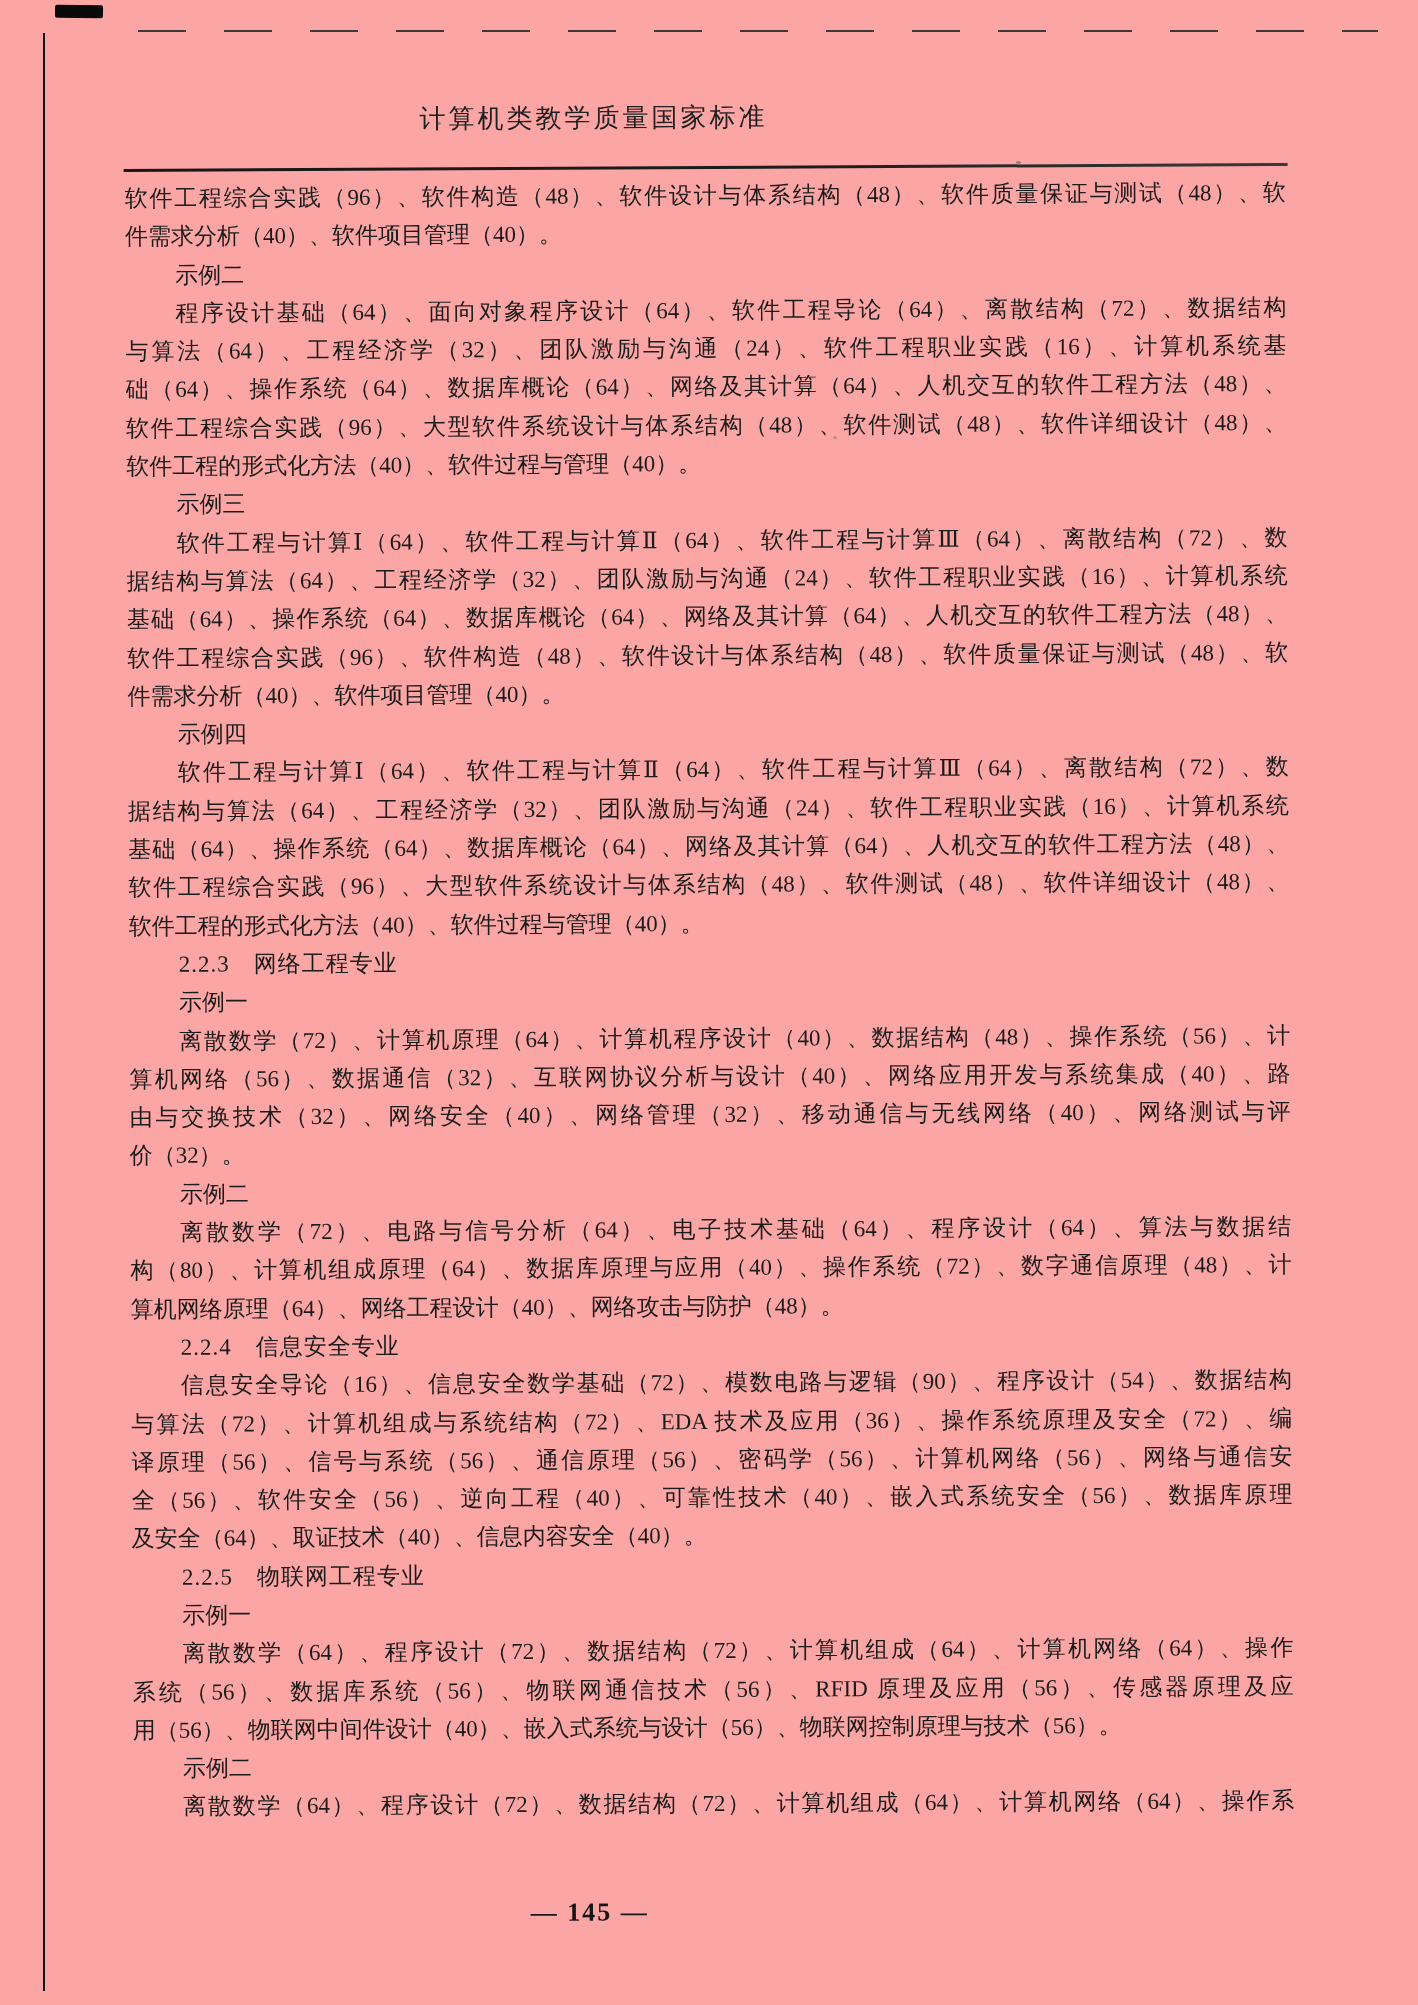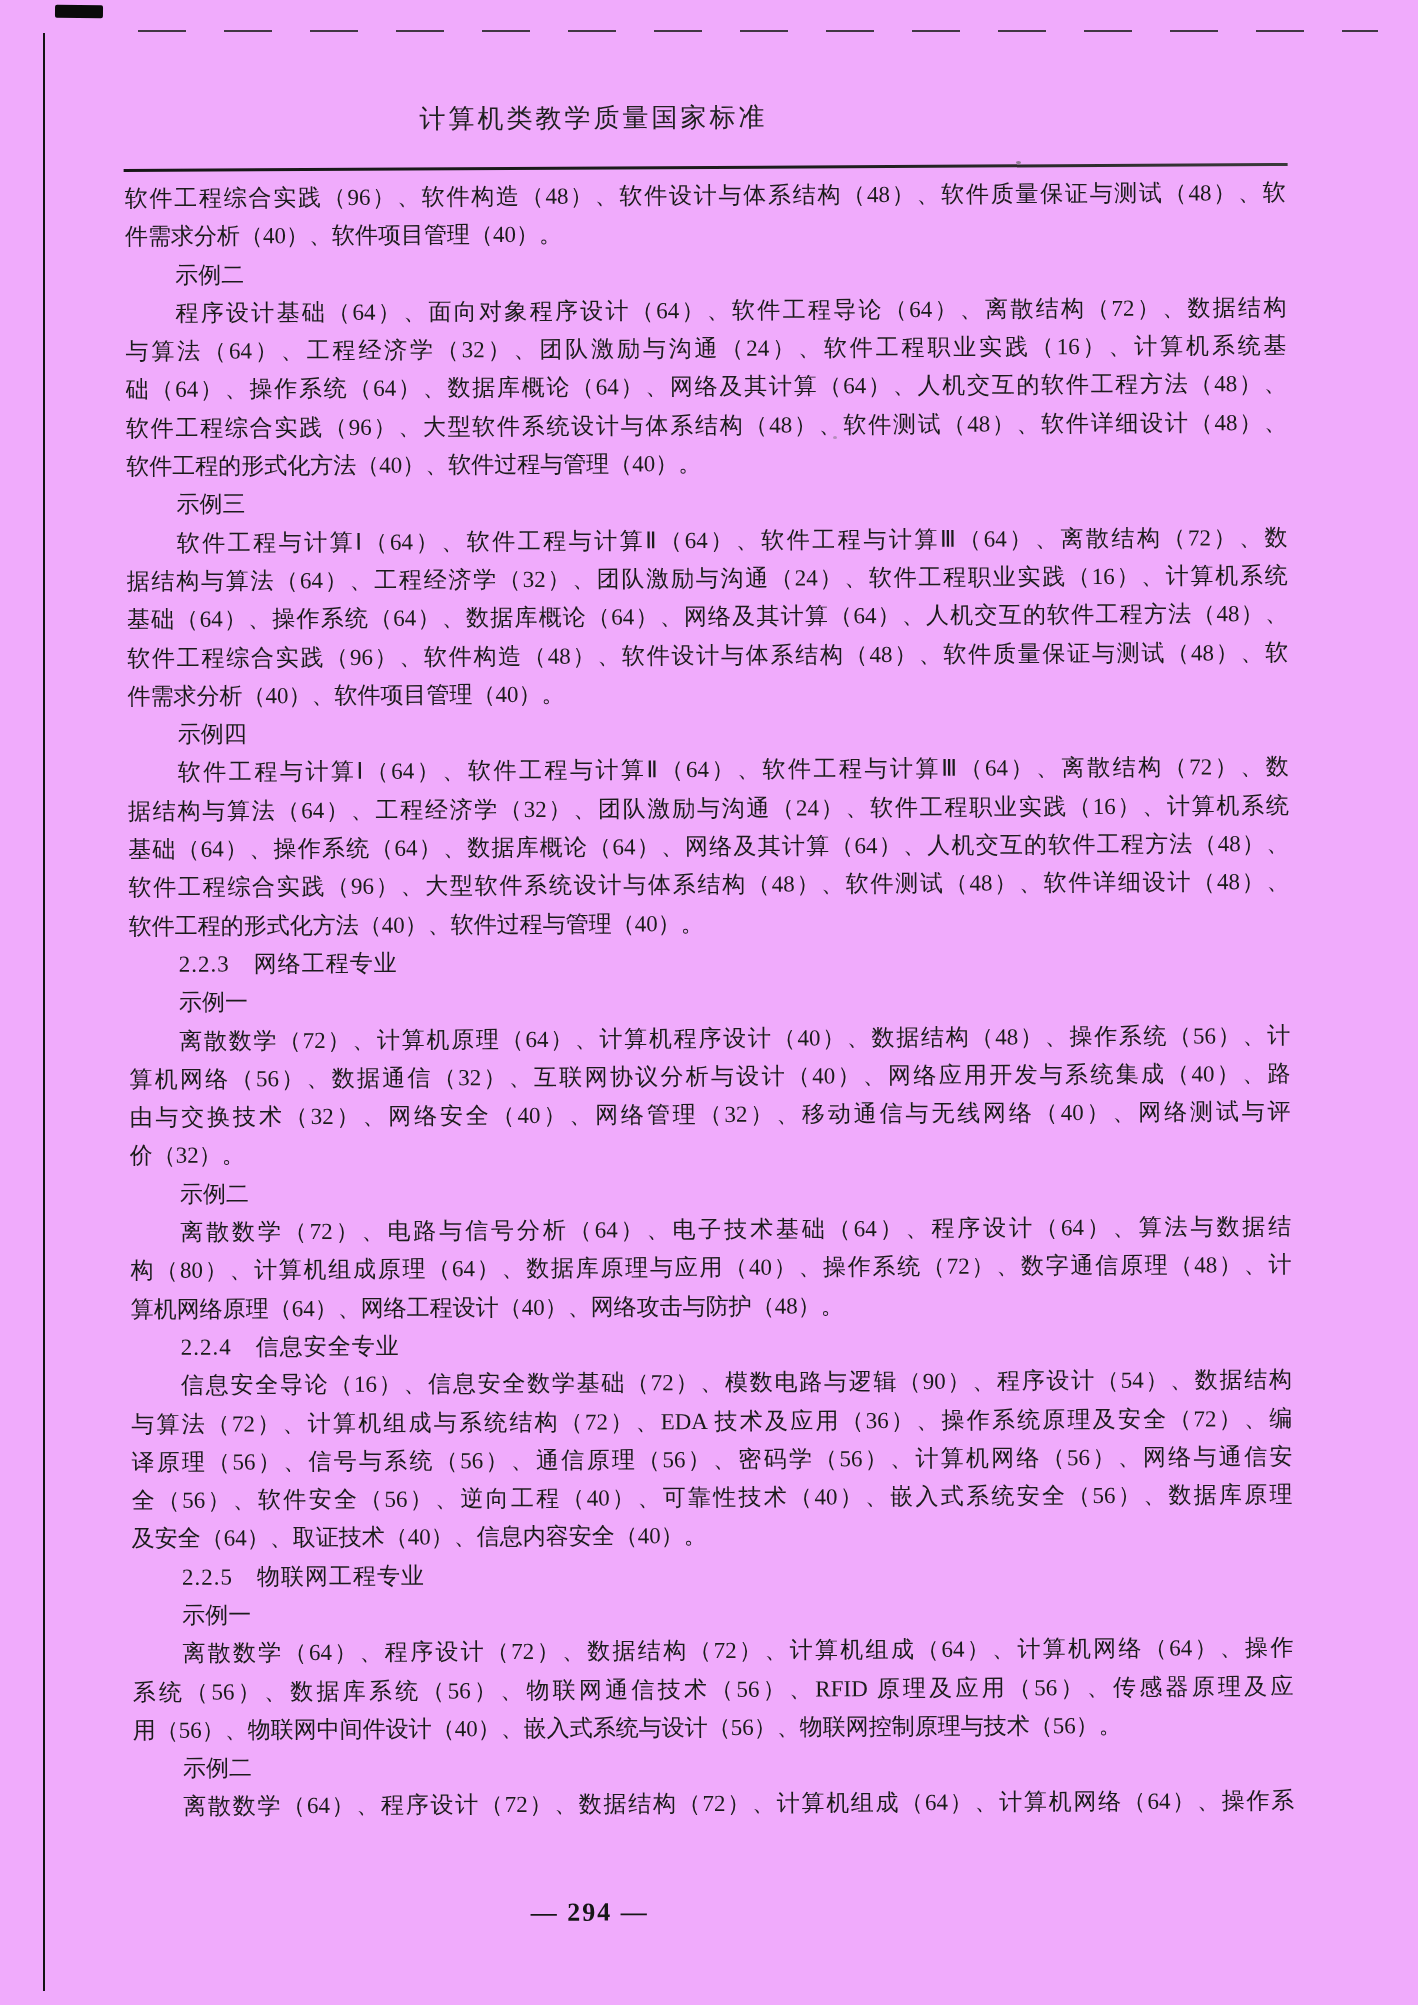--- a/index.html
+++ b/index.html
@@ -5,24 +5,23 @@
   html, body { margin: 0; padding: 0; }
   body {
     width: 1418px; height: 2005px;
     background: #ffffff;
     font-family: "Liberation Serif", "DejaVu Serif", serif;
     position: relative;
     overflow: hidden;
   }
   .page {
     position: absolute; inset: 0;
-    background: #f0abfc;
+    background: #fca5a5;
     color: #1c1c1c;
     overflow: hidden;
-    font-family: Liberation Serif, serif;
   }
   
   .artifact-top-dash {
     position: absolute; top: 30px; left: 138px; width: 1240px; height: 2px;
     background: repeating-linear-gradient(90deg, rgba(35,35,35,.85) 0 48px, transparent 48px 86px);
   }
   .artifact-left-line {
     position: absolute; top: 33px; left: 43px; width: 2px; height: 1958px;
     background: #141414;
   }
@@ -120,16 +119,16 @@
         <div class="line body">及安全（64）、取证技术（40）、信息内容安全（40）。</div>
         <div class="line heading ind">2.2.5　物联网工程专业</div>
         <div class="line label ind">示例一</div>
         <div class="line body ind j">离散数学（64）、程序设计（72）、数据结构（72）、计算机组成（64）、计算机网络（64）、操作</div>
         <div class="line body j">系统（56）、数据库系统（56）、物联网通信技术（56）、RFID 原理及应用（56）、传感器原理及应</div>
         <div class="line body">用（56）、物联网中间件设计（40）、嵌入式系统与设计（56）、物联网控制原理与技术（56）。</div>
         <div class="line label ind">示例二</div>
         <div class="line body ind j">离散数学（64）、程序设计（72）、数据结构（72）、计算机组成（64）、计算机网络（64）、操作系</div>
       </div>
 
-    <div class="page-number">— 294 —</div>
+    <div class="page-number">— 145 —</div>
   </div>
 
 </div>
 
 </body></html>

